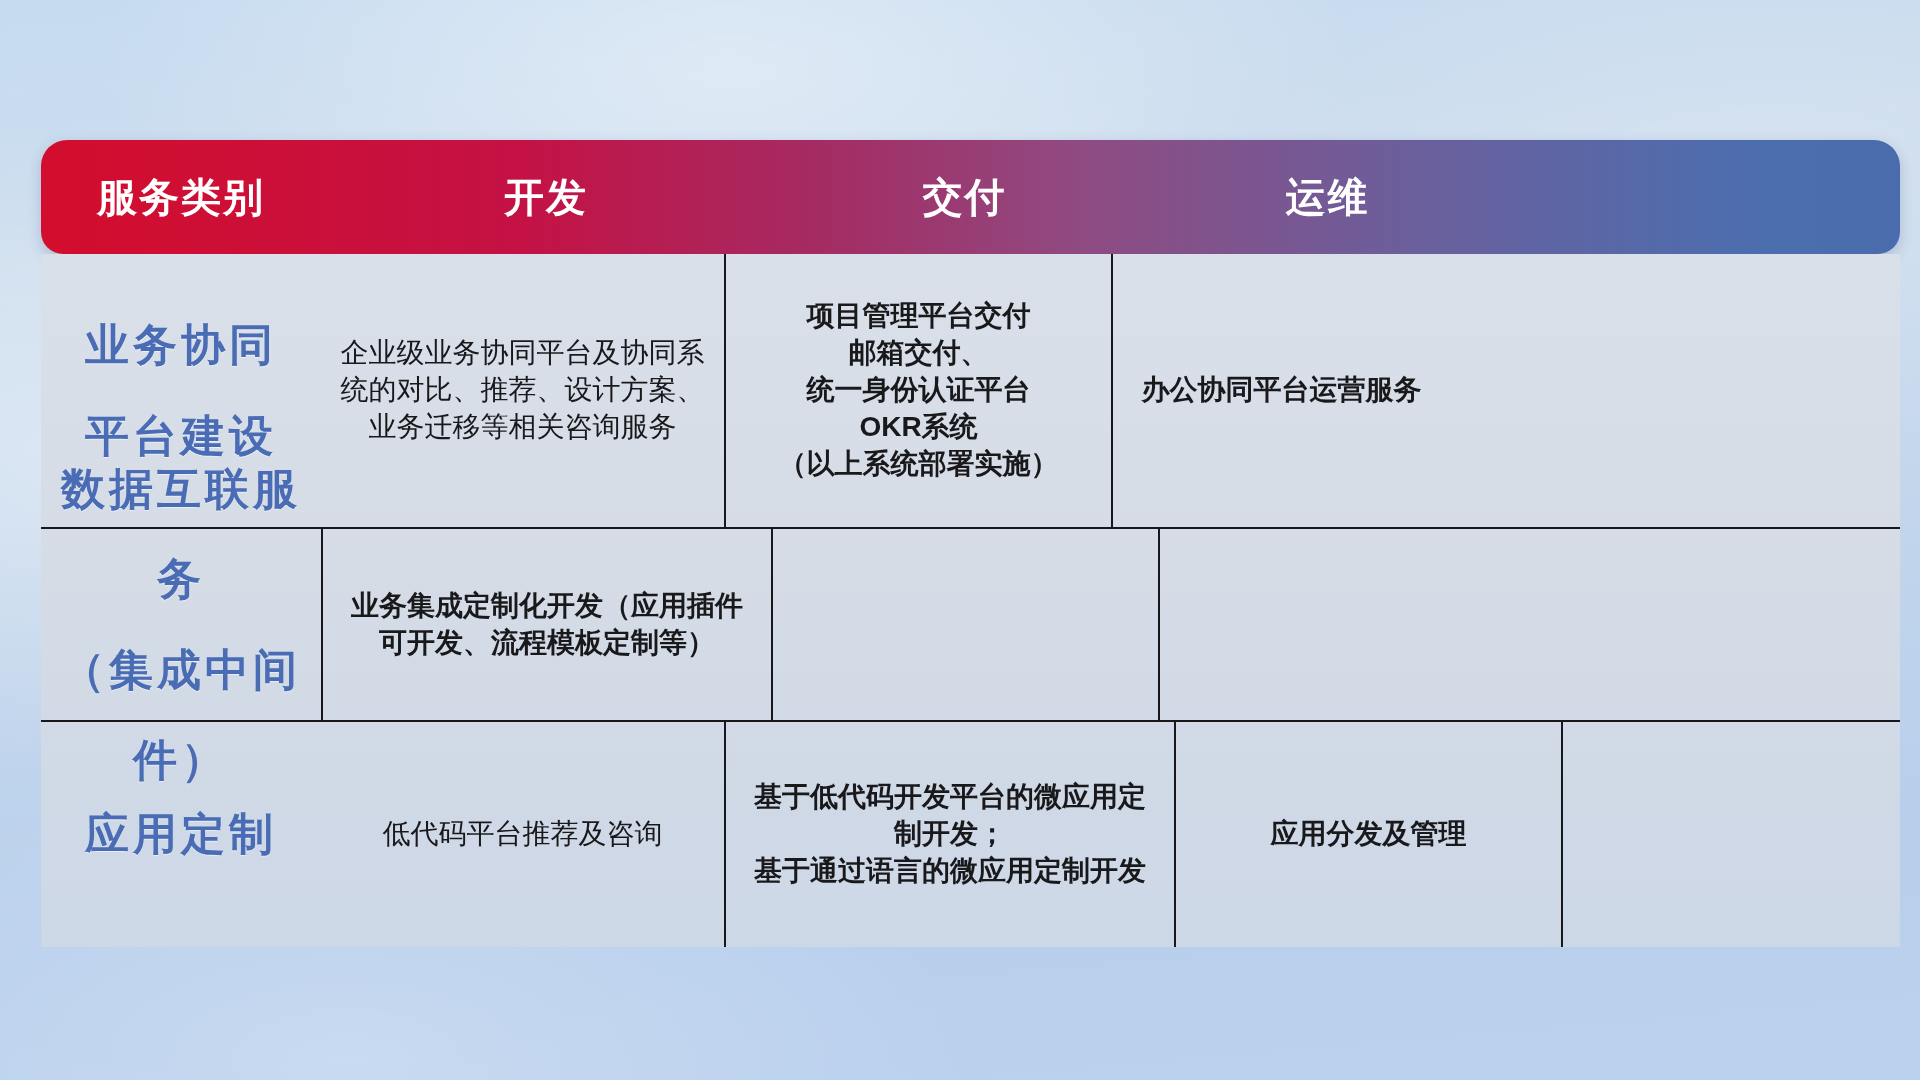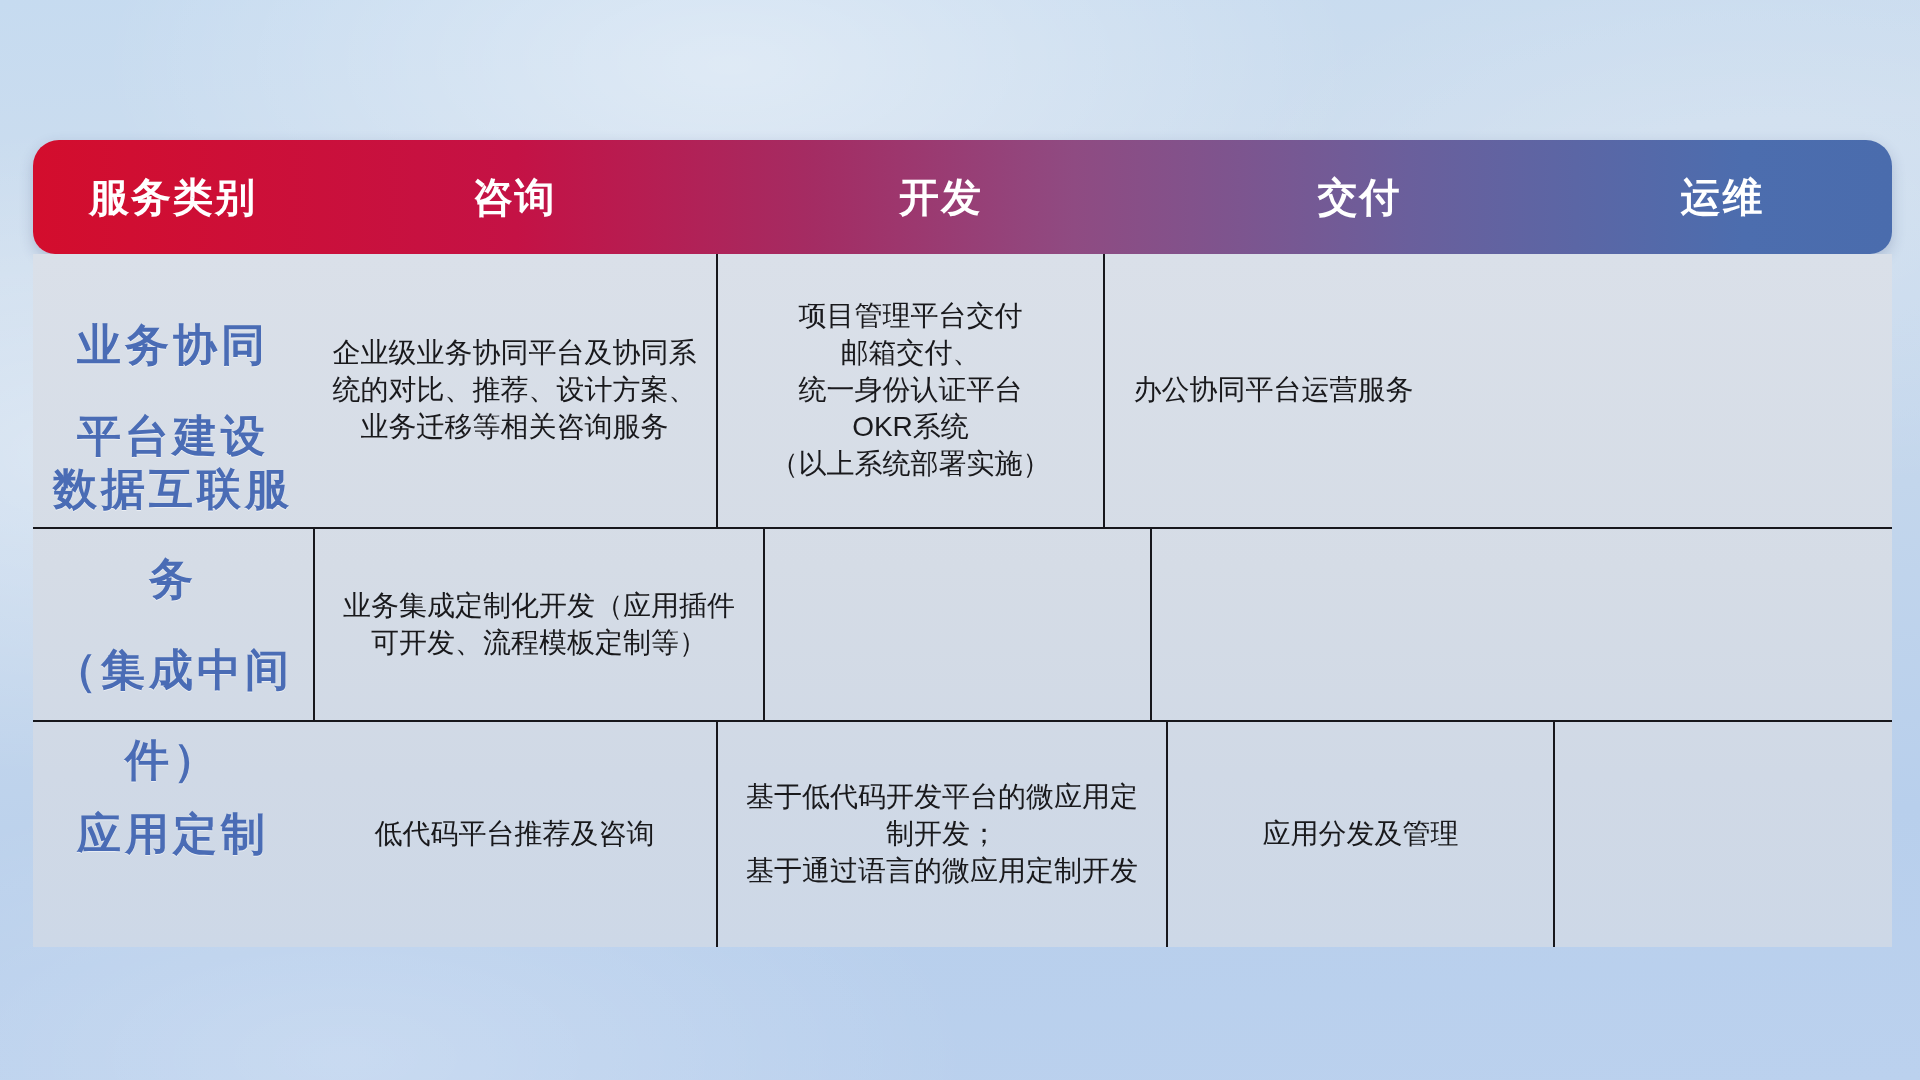--- a/index.html
+++ b/index.html
@@ -9,21 +9,21 @@
   }
   .page{
     position:relative;width:1920px;height:1080px;
     background:
       radial-gradient(900px 420px at 38% 6%, rgba(255,255,255,0.40), rgba(255,255,255,0) 70%),
       radial-gradient(700px 500px at 3% 42%, rgba(255,255,255,0.34), rgba(255,255,255,0) 65%),
       radial-gradient(800px 400px at 92% 20%, rgba(255,255,255,0.18), rgba(255,255,255,0) 70%),
       radial-gradient(900px 400px at 18% 98%, rgba(255,255,255,0.22), rgba(255,255,255,0) 70%),
       linear-gradient(175deg,#c6dbf0 0%, #cdddee 22%, #c3d6ec 52%, #b8cfec 78%, #bbd1ee 100%);
   }
-  .matrix{position:absolute;left:33px;top:140px;width:1859px;}
+  .matrix{position:absolute;left:41px;top:140px;width:1859px;}
   
   .hdr{
     display:flex;height:114px;width:1859px;
     border-radius:26px 26px 22px 22px;
     background:linear-gradient(90deg,#d30d2d 0%, #c41245 26%, #a42c63 42%, #8f4b82 56%, #6a5f9c 74%, #4c6dae 92%, #4a6cad 100%);
     box-shadow:0 5px 14px rgba(50,60,110,0.22);
   }
   .hcell{
     display:flex;align-items:center;justify-content:center;
     color:#ffffff;font-weight:bold;font-size:40px;letter-spacing:2px;
@@ -39,41 +39,40 @@
   .r1{height:273px;}
   .r2{height:191px;}
   .r3{height:225px;}
   .cell{
     box-sizing:border-box;
     display:flex;align-items:center;justify-content:center;
     text-align:center;white-space:pre-line;
     font-size:28px;line-height:1.32;color:#19191c;
     padding:4px 6px;
   }
-  .vline{border-left:2px solid #17171c;}
+  .vline{border-left:2px solid #17171c;font-weight:bold;}
   .c1{width:280px;}
   .c2{width:403px;}
   .c3{width:450px;}
   .c4{width:387px;}
   .c5{width:339px;}
   .cat{
     font-weight:bold;color:#4a6cb5;font-size:44px;
     letter-spacing:4px;line-height:2.05;
     text-shadow:0 1px 0 rgba(255,255,255,0.5);
   }
 </style>
 </head>
 <body>
 
 <div class="page">
   <div class="matrix">
 
     <div class="hdr">
       <div class="hcell c1">服务类别</div>
-      <div class="hcell c2">咨询</div>
       <div class="hcell c3">开发</div>
       <div class="hcell c4">交付</div>
       <div class="hcell c5">运维</div>
     </div>
 
     <div class="panel">
 
       <div class="row r1">
         <div class="cell cat c1">业务协同
 平台建设</div>

